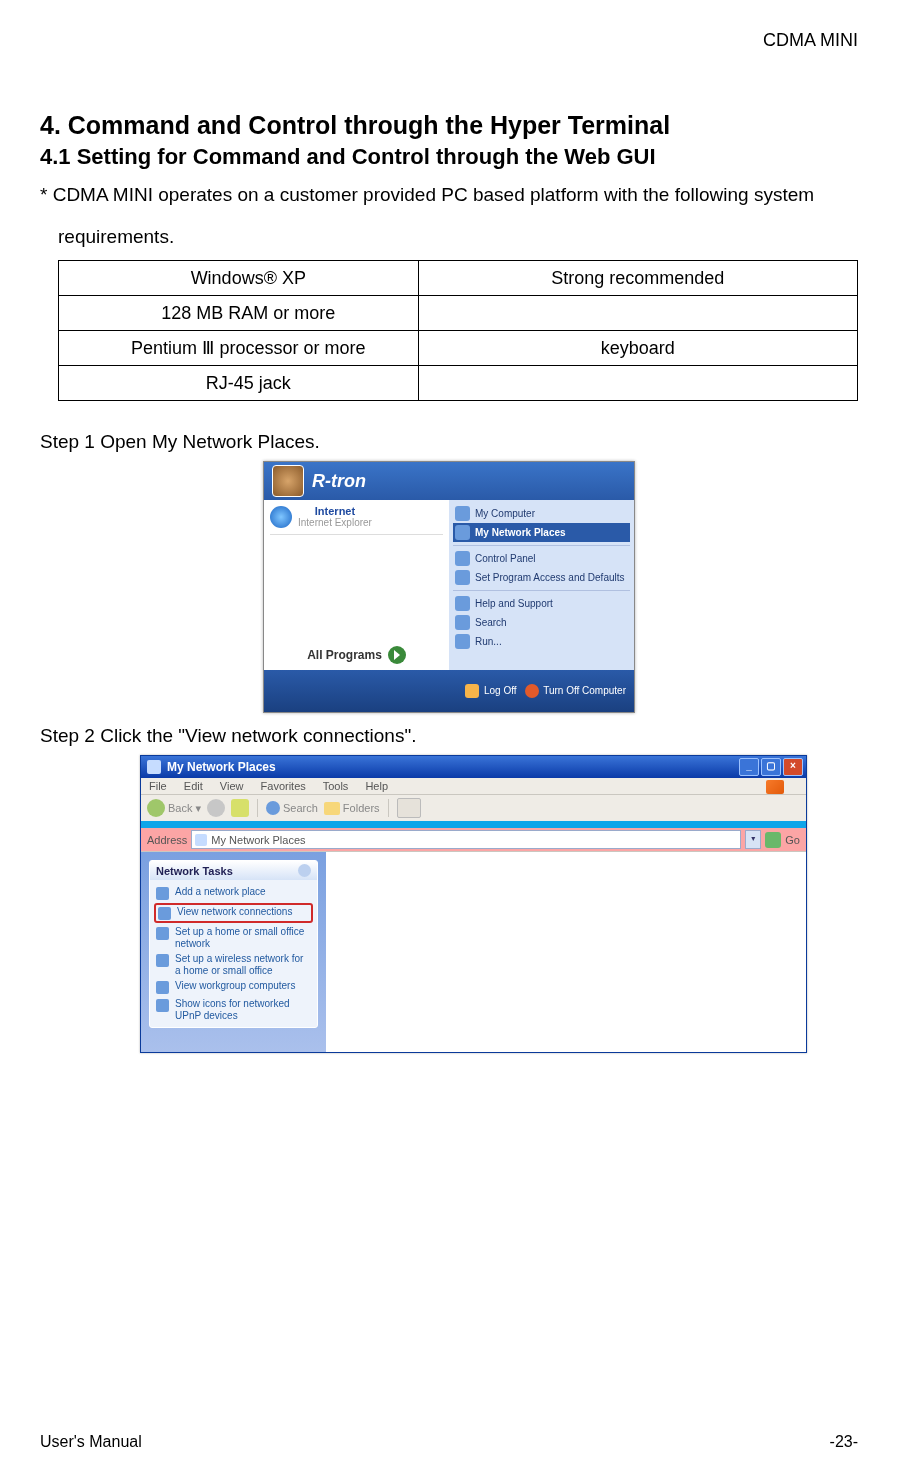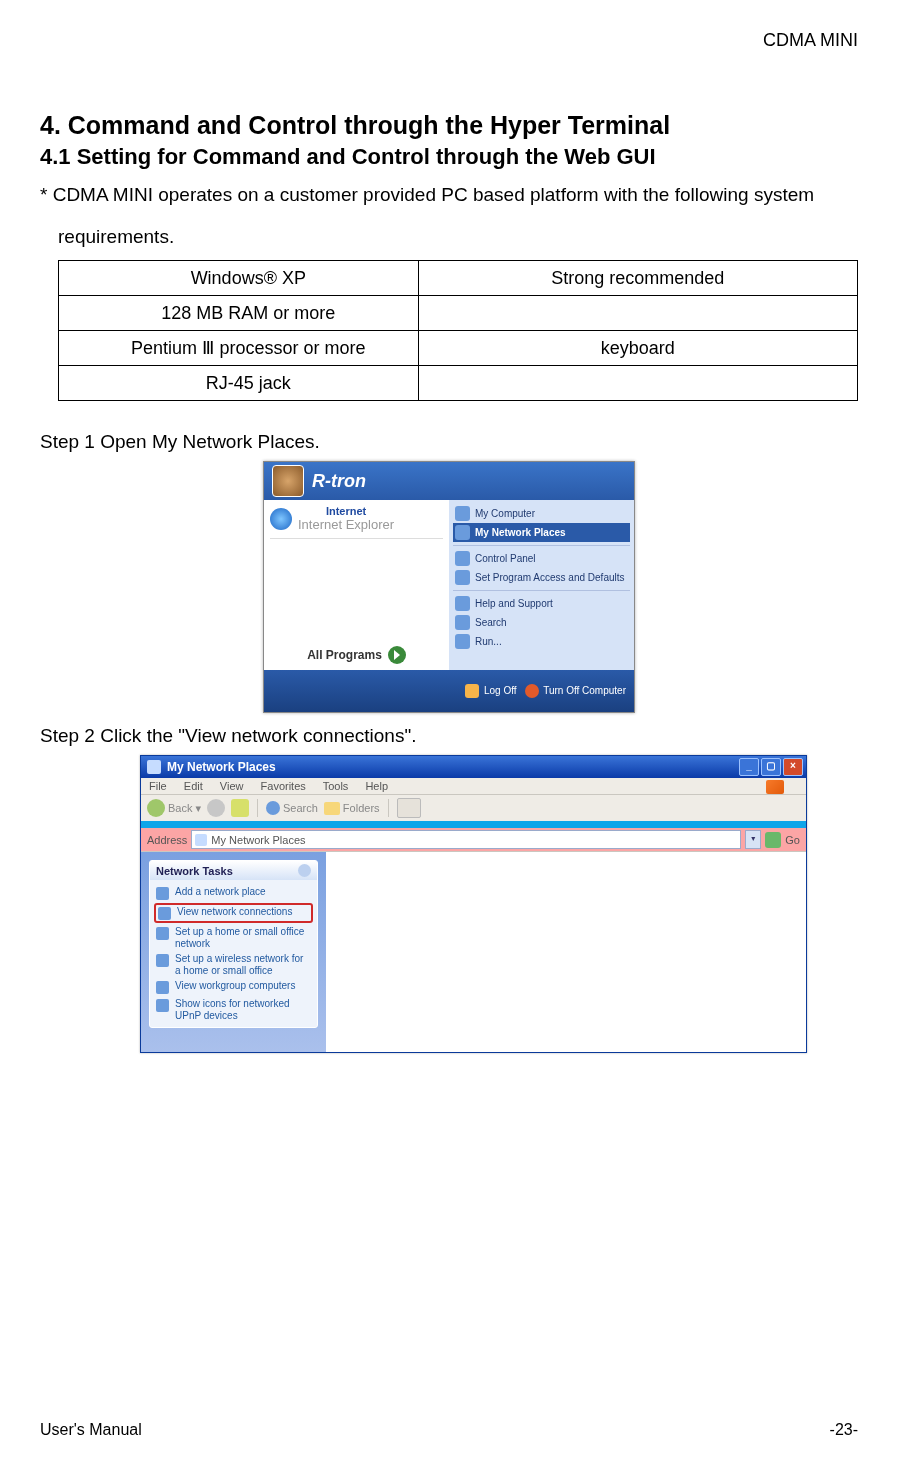--- a/index.html
+++ b/index.html
@@ -116,21 +116,21 @@
     border-bottom: 1px solid #ddd;
     padding-bottom: 6px;
   }
   .fig1-left .ie .ico {
     width: 22px; height: 22px;
     border-radius: 50%;
     background: radial-gradient(#7fc6ff, #1a64c4);
     position: relative;
   }
   .fig1-left .ie .txt .t1 { color: #1f4aa0; font-weight: bold; line-height: 1; font-size: 11px; }
-  .fig1-left .ie .txt .t2 { color: #999; font-size: 13px; }
+  .fig1-left .ie .txt .t2 { color: #999; font-size: 10px; }
   .fig1-left .allprog {
     margin-top: auto;
     display: flex;
     align-items: center;
     justify-content: center;
     gap: 6px;
     font-weight: bold;
     color: #333;
     font-size: 12px;
   }
@@ -351,21 +351,21 @@
   .fig2-panel .pitem.hl {
     border: 2px solid #d02a2a;
     border-radius: 3px;
     margin: 1px -2px;
     padding: 1px 2px;
   }
 
   
   .footer {
     position: absolute;
-    bottom: 28px;
+    bottom: 16px;
     left: 40px;
     right: 40px;
     display: flex;
     justify-content: space-between;
     font-size: 16px;
     color: #000;
   }
 </style>
 </head>
 <body>

